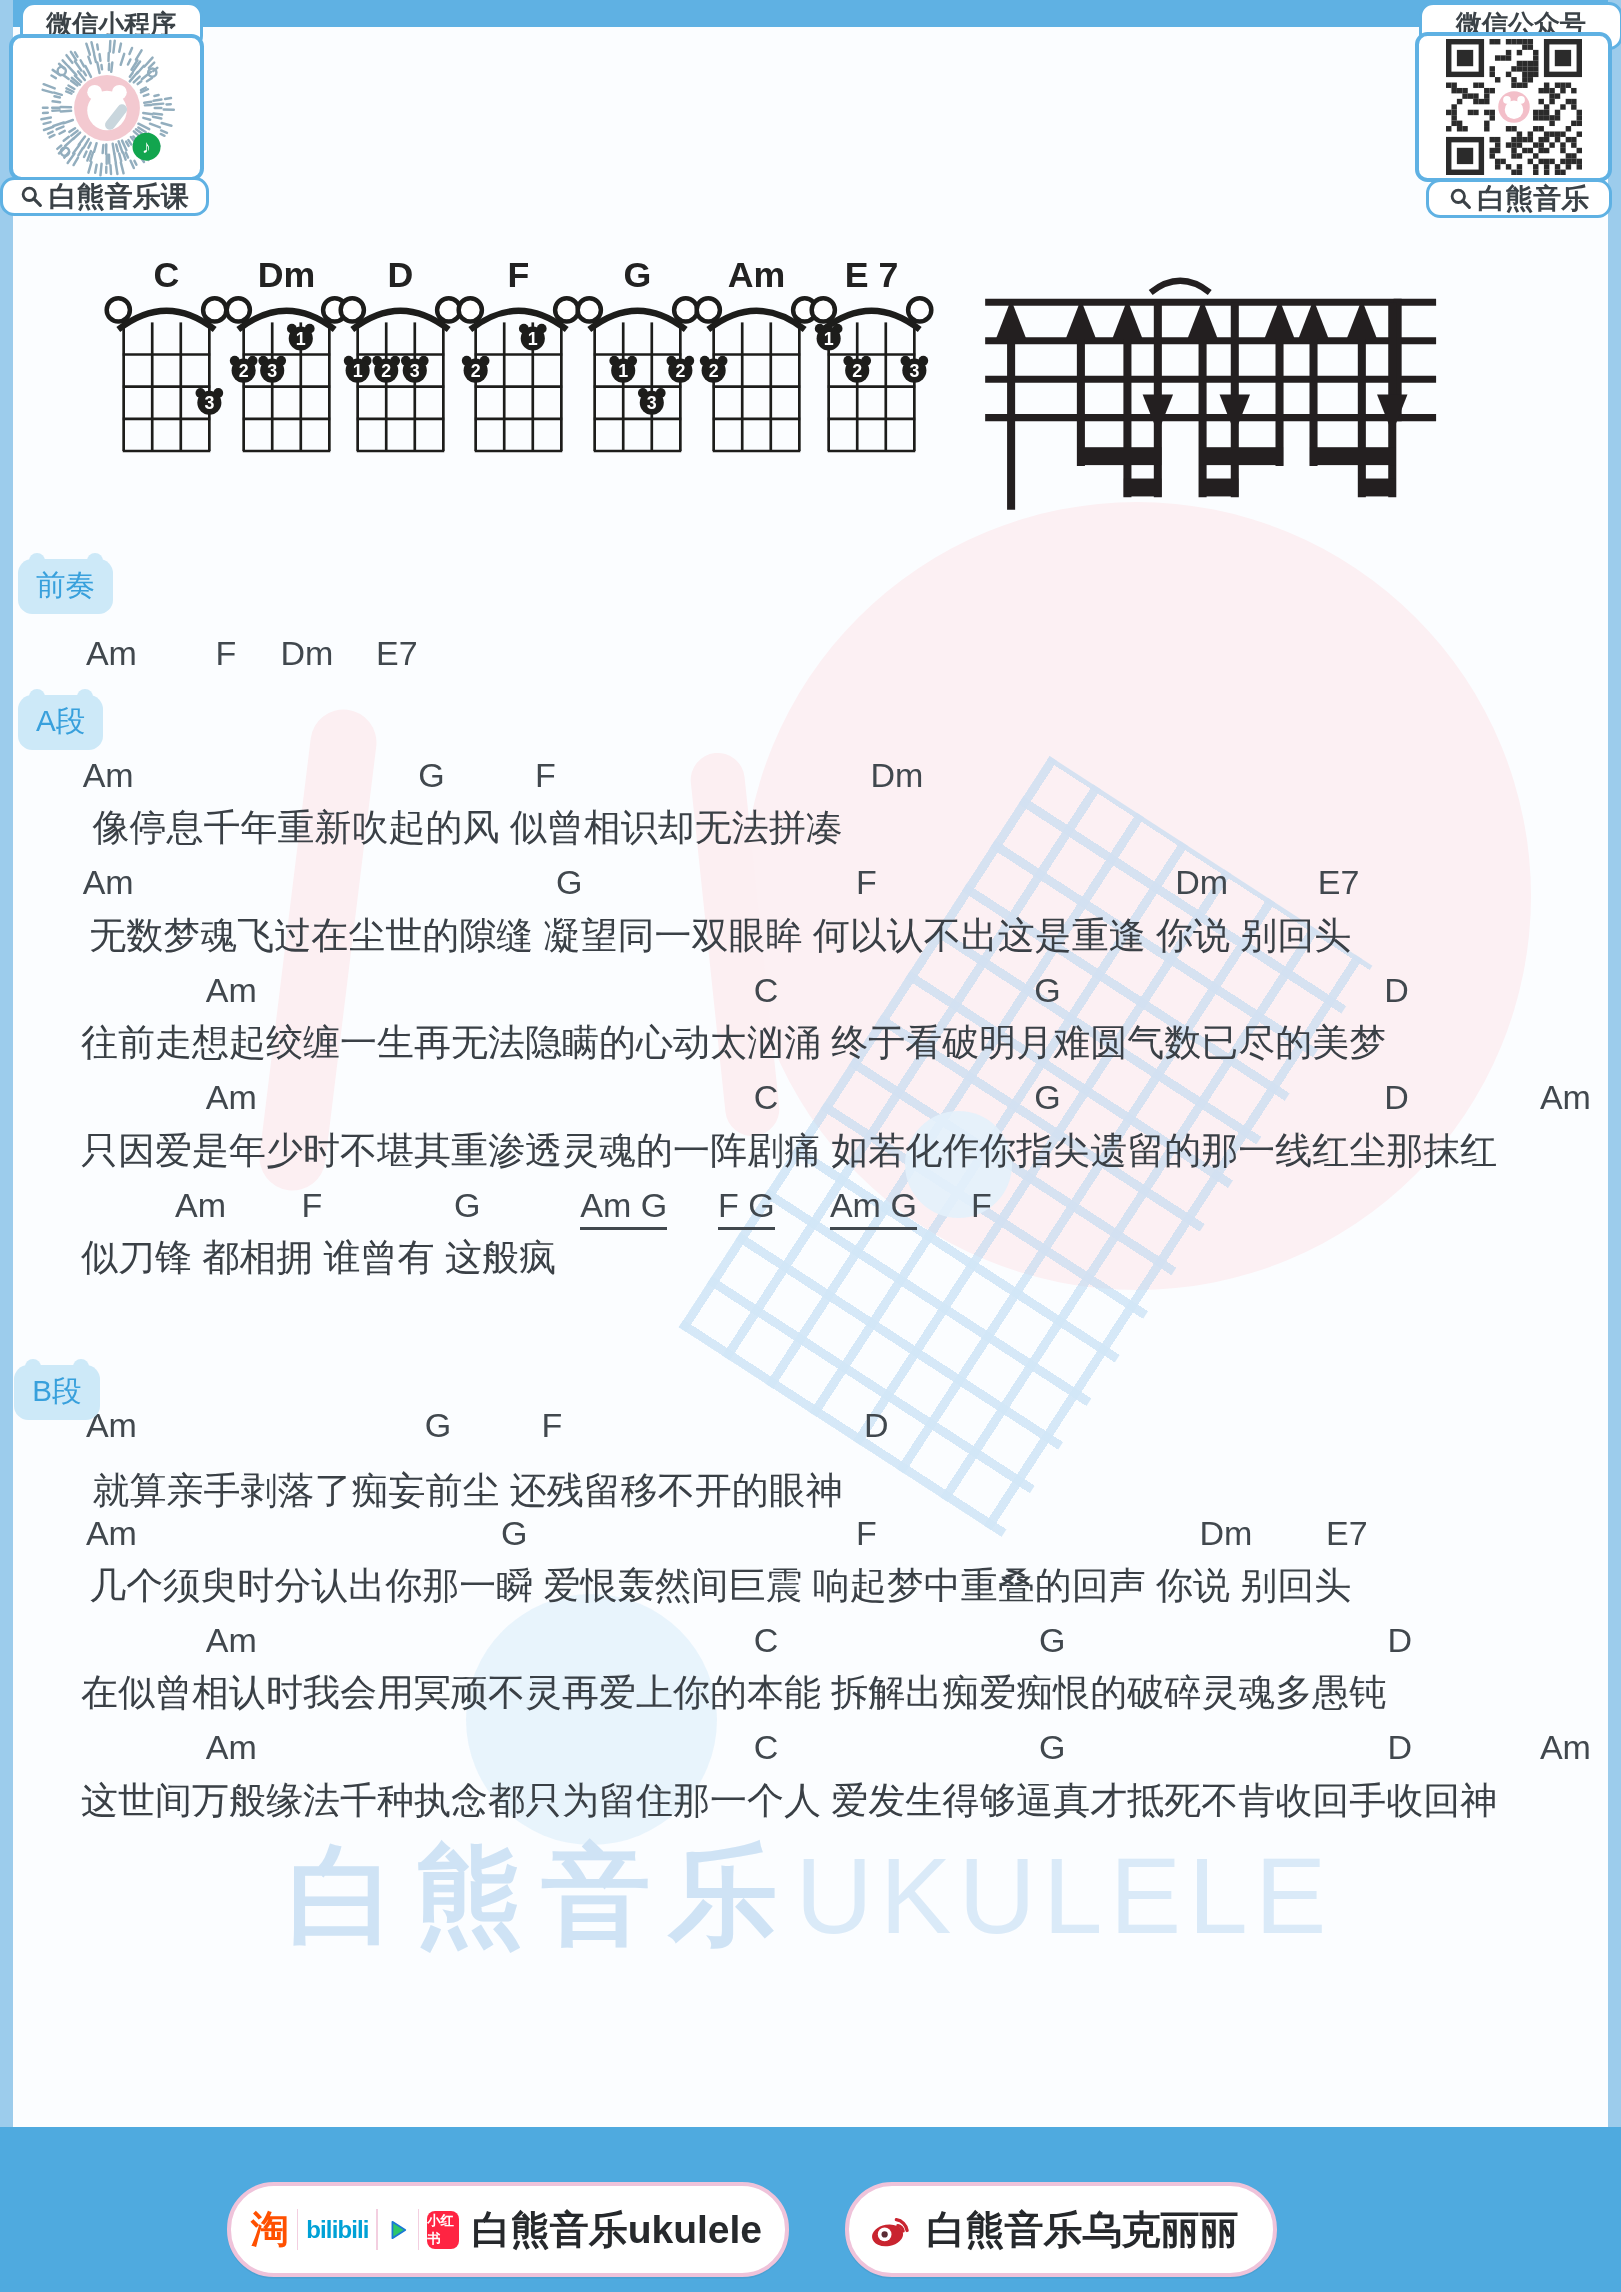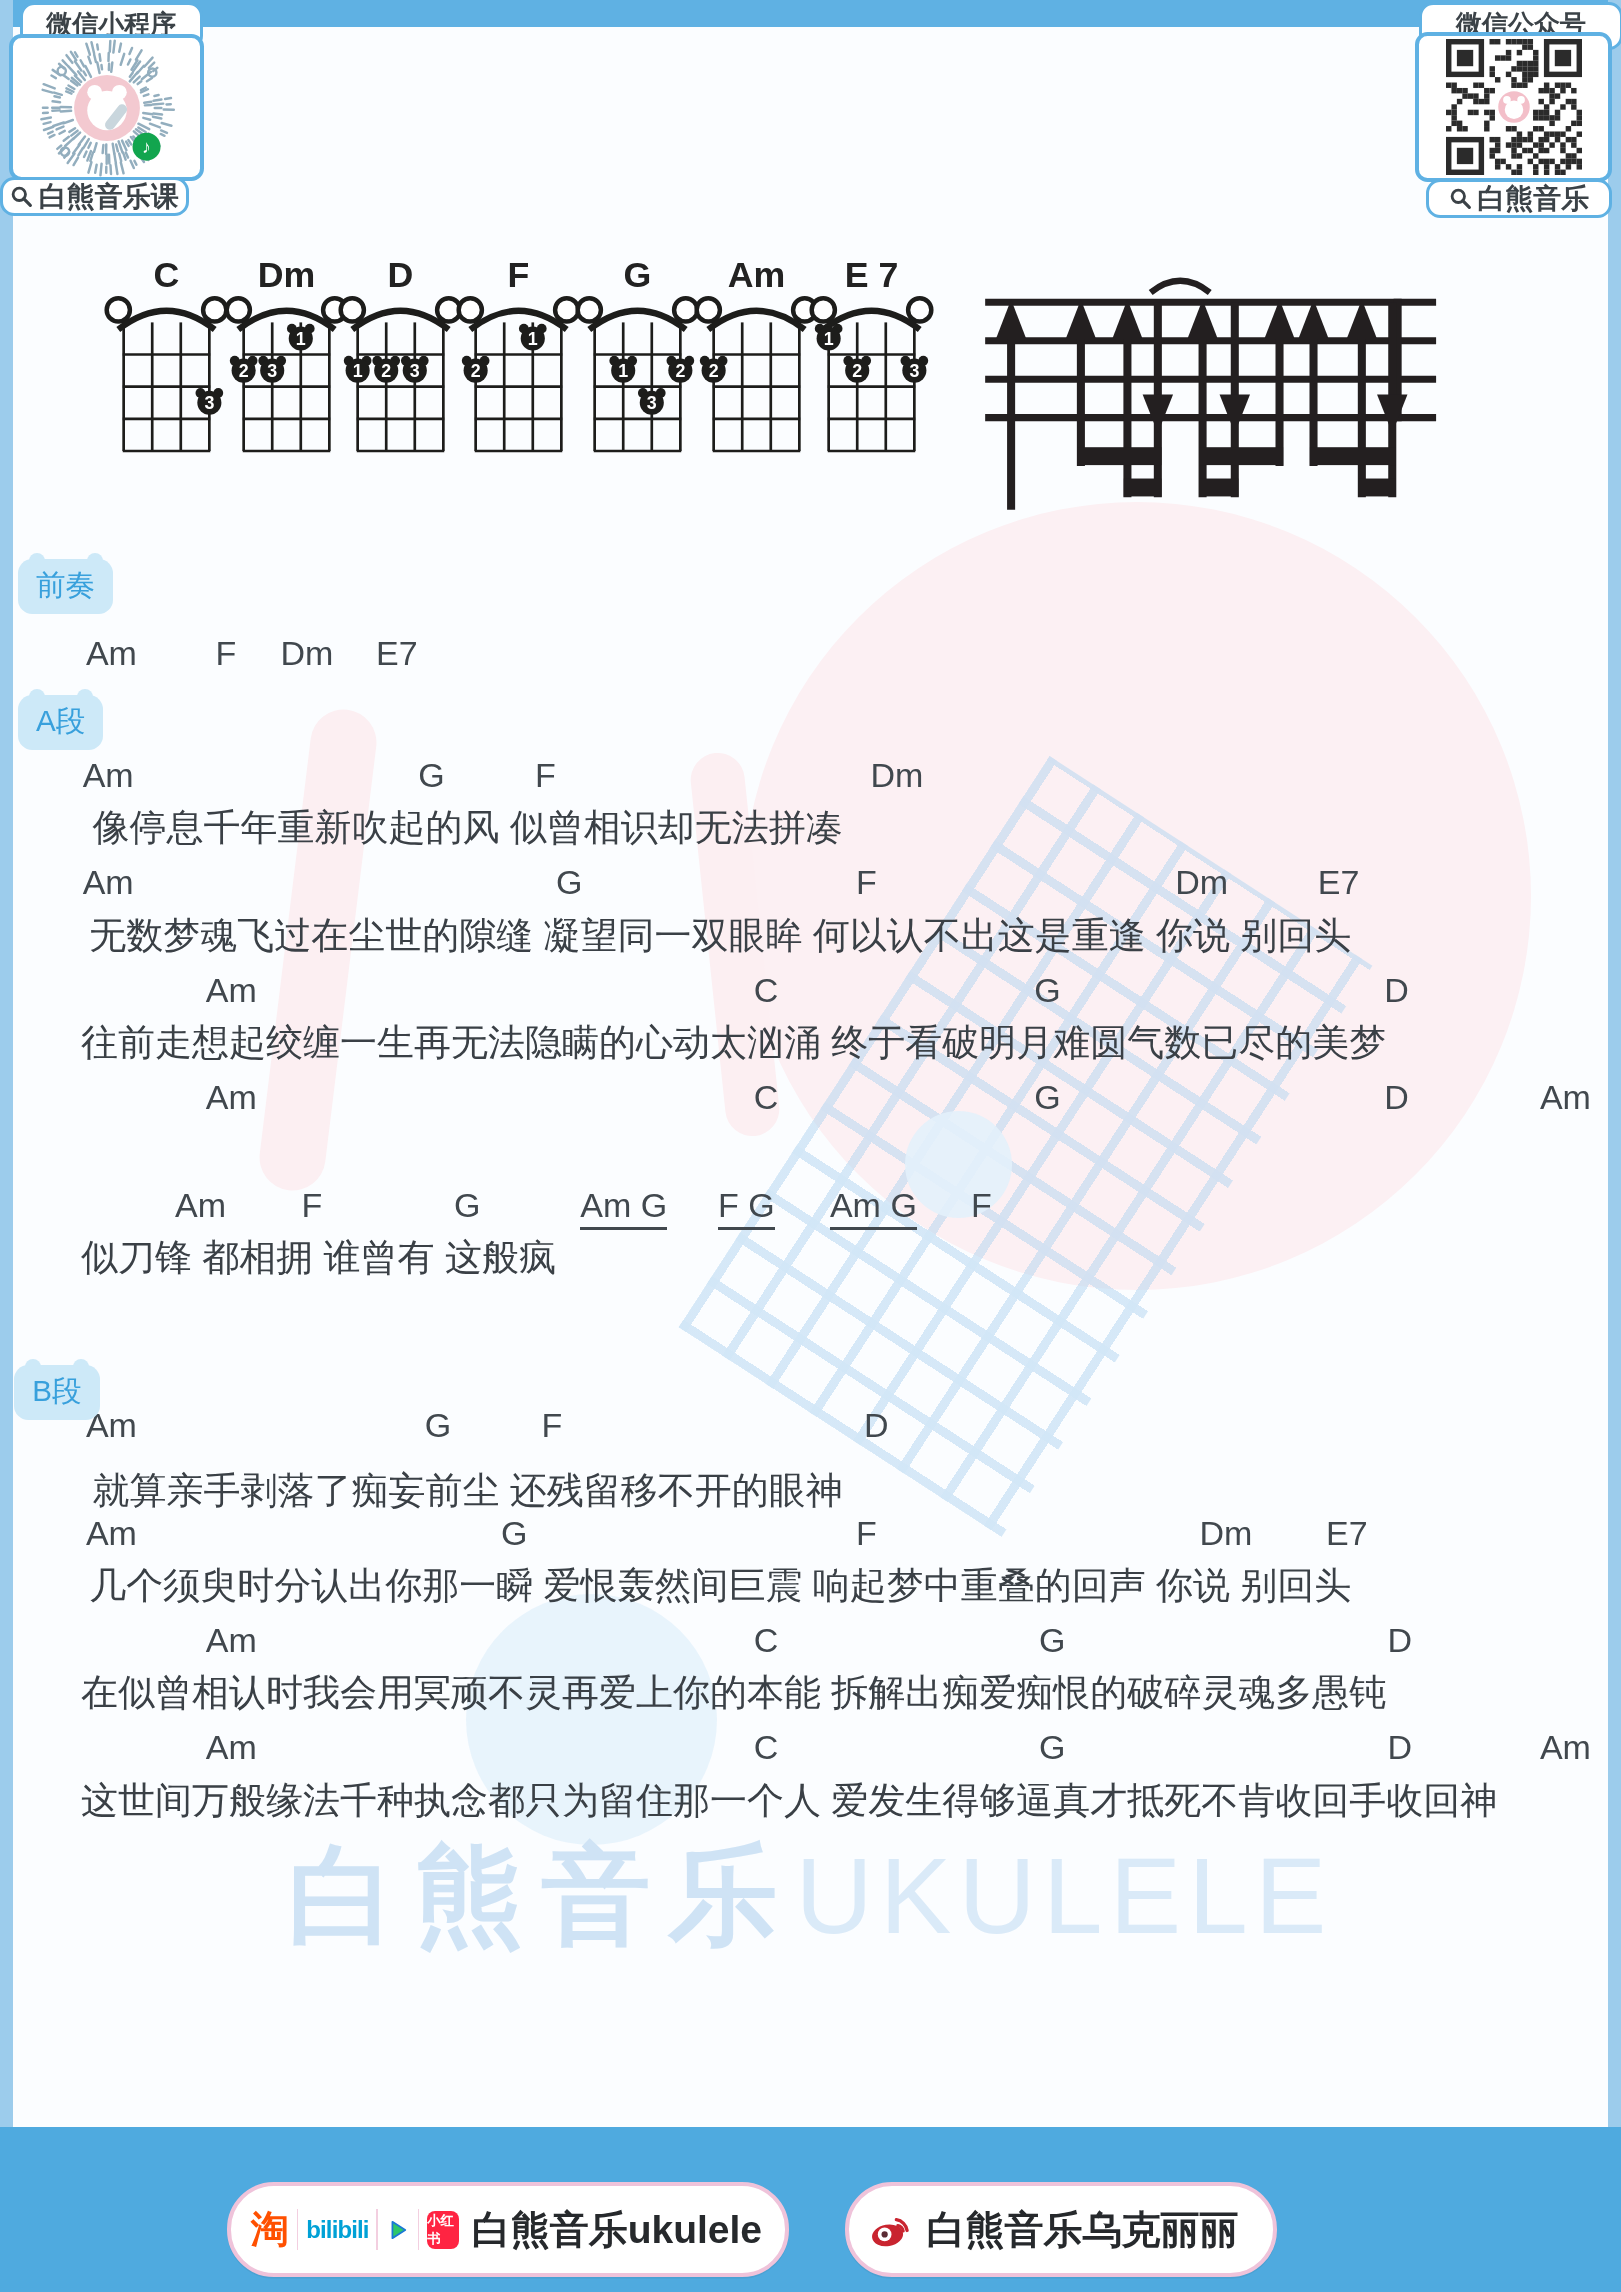--- a/index.html
+++ b/index.html
@@ -238,21 +238,21 @@
           <circle cx="34" cy="138" r="5" fill="none" stroke="#93AEBE" stroke-width="3"></circle>
           <circle cx="85" cy="85" r="40" fill="#F3C9D0"></circle>
           <circle cx="70" cy="66" r="9" fill="#fff"></circle>
           <circle cx="100" cy="66" r="9" fill="#fff"></circle>
           <circle cx="85" cy="88" r="24" fill="#fff"></circle>
           <rect x="90" y="78" width="12" height="36" rx="6" fill="#C9D6DD" transform="rotate(38 96 96)"></rect>
           <circle cx="133" cy="132" r="17" fill="#12A54E"></circle>
           <text x="133" y="140" text-anchor="middle" font-size="22" font-weight="bold" fill="#fff">♪</text>
         </svg>
     </div>
-    <div class="badge-label" style="left:0px;top:177px;width:189px;height:39px;">
+    <div class="badge-label" style="left:0px;top:177px;width:209px;height:39px;">
       <svg width="23" height="23" viewBox="0 0 26 26">
           <circle cx="10.5" cy="10.5" r="7" fill="none" stroke="#3B4247" stroke-width="3.2"></circle>
           <line x1="15.5" y1="15.5" x2="23" y2="23" stroke="#3B4247" stroke-width="3.6" stroke-linecap="round"></line>
         </svg>
       <span>白熊音乐课</span>
     </div>
   </div>
 
   <div class="badge">
     <div class="badge-tab" style="left:1419px;top:1.8px;width:204px;">微信公众号</div>
@@ -687,20 +687,21 @@
         <span class="chord" style="left: 85.4%;">D</span>
       </div>
       <div class="lyric-line" style="top: 1018px; left: 5%;">往前走想起绞缠一生再无法隐瞒的心动太汹涌 终于看破明月难圆气数已尽的美梦</div>
       <div class="chord-line" style="top: 1078px;">
         <span class="chord" style="left: 12.7%;">Am</span>
         <span class="chord" style="left: 46.5%;">C</span>
         <span class="chord" style="left: 63.8%;">G</span>
         <span class="chord" style="left: 85.4%;">D</span>
         <span class="chord" style="left: 95%;">Am</span>
       </div>
+      <div class="lyric-line" style="top: 1126px; left: 5%;">只因爱是年少时不堪其重渗透灵魂的一阵剧痛 如若化作你指尖遗留的那一线红尘那抹红</div>
       <div class="chord-line" style="top: 1186px;">
         <span class="chord" style="left: 10.8%;">Am</span>
         <span class="chord" style="left: 18.6%;">F</span>
         <span class="chord" style="left: 28%;">G</span>
         <span class="chord u" style="left: 35.8%;">Am G</span>
         <span class="chord u" style="left: 44.3%;">F G</span>
         <span class="chord u" style="left: 51.2%;">Am G</span>
         <span class="chord" style="left: 59.9%;">F</span>
       </div>
       <div class="lyric-line" style="top: 1233px; left: 5%;">似刀锋 都相拥 谁曾有 这般疯</div>

